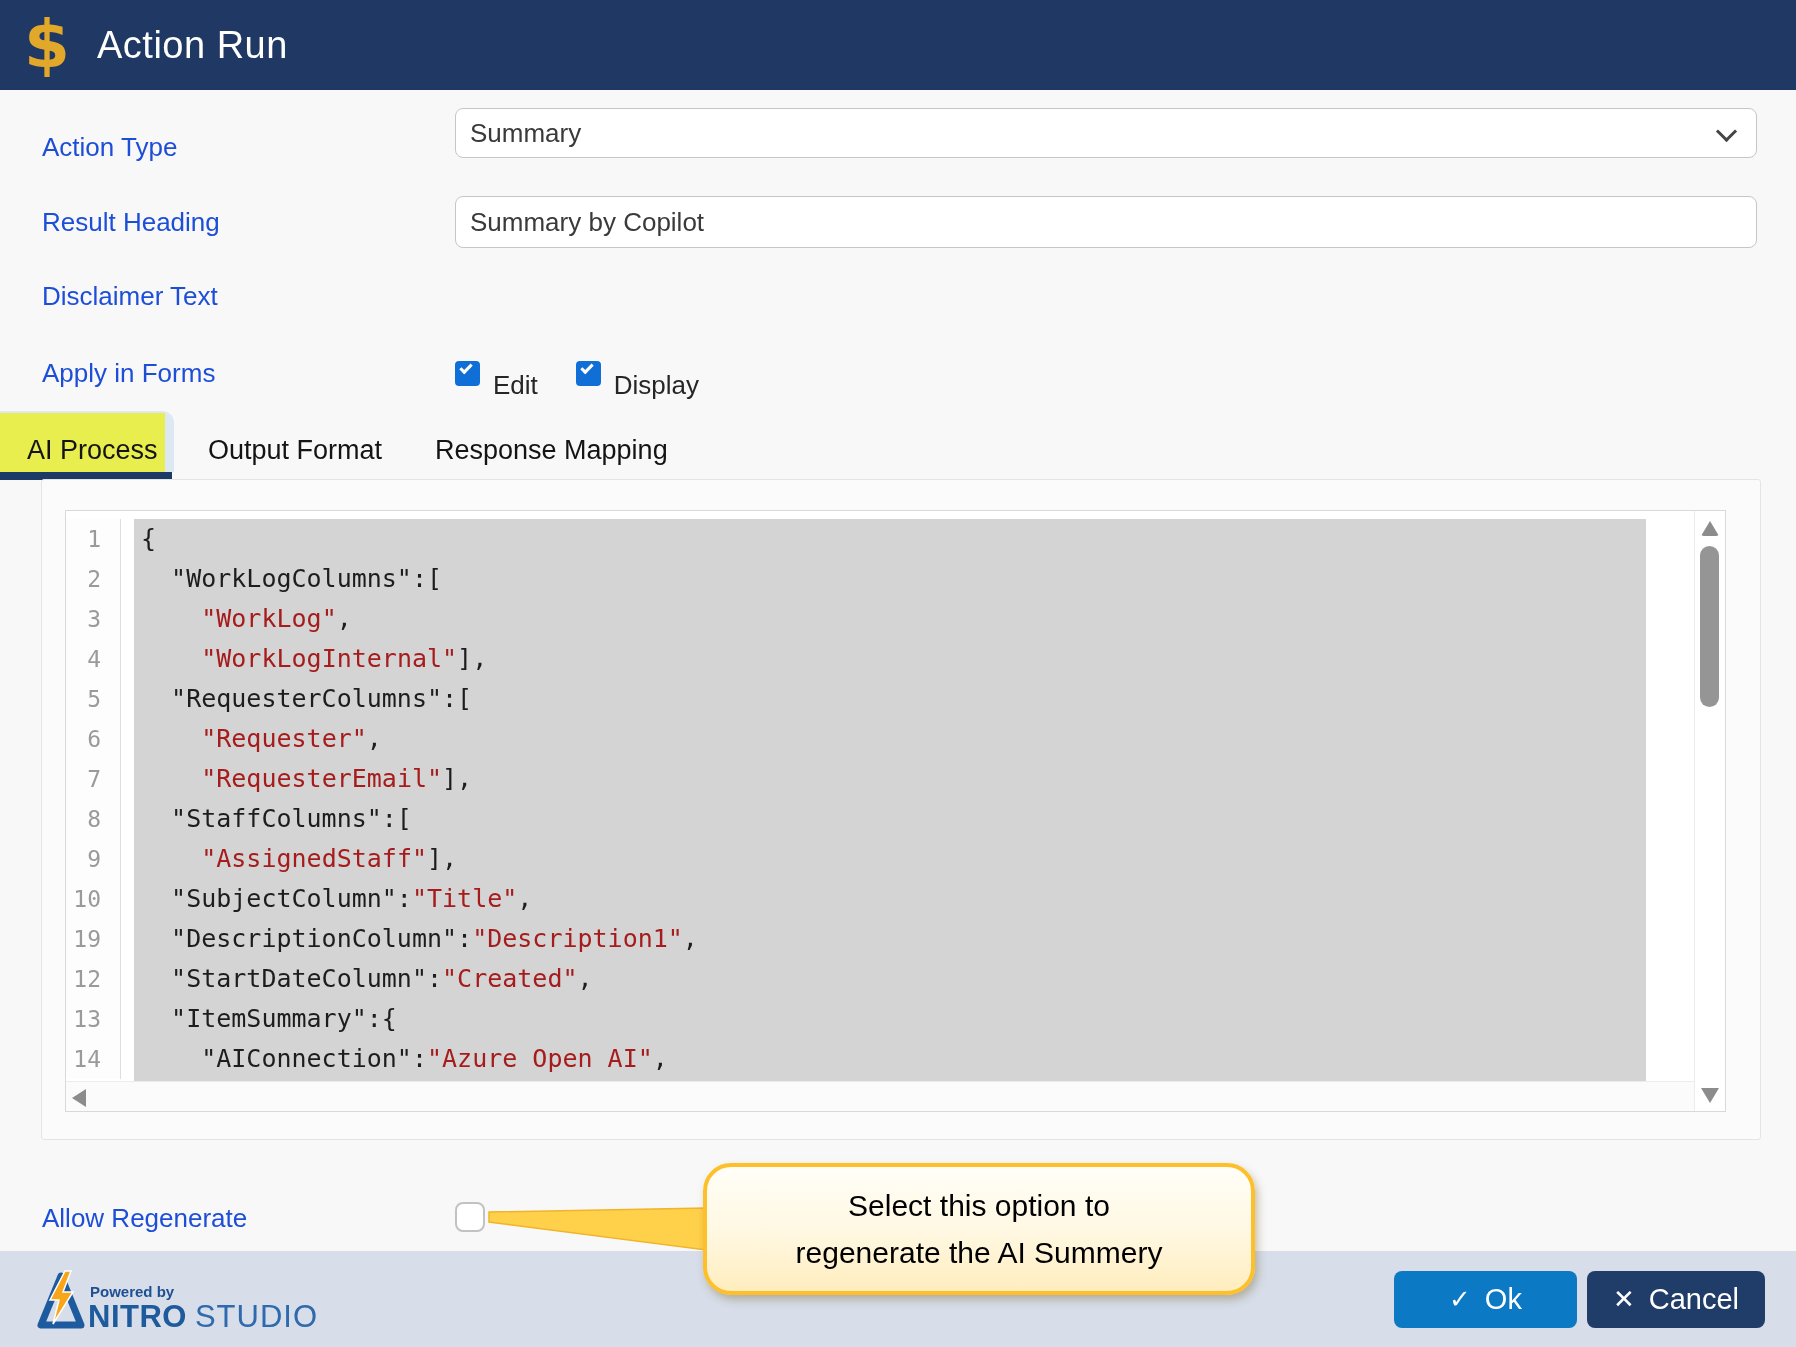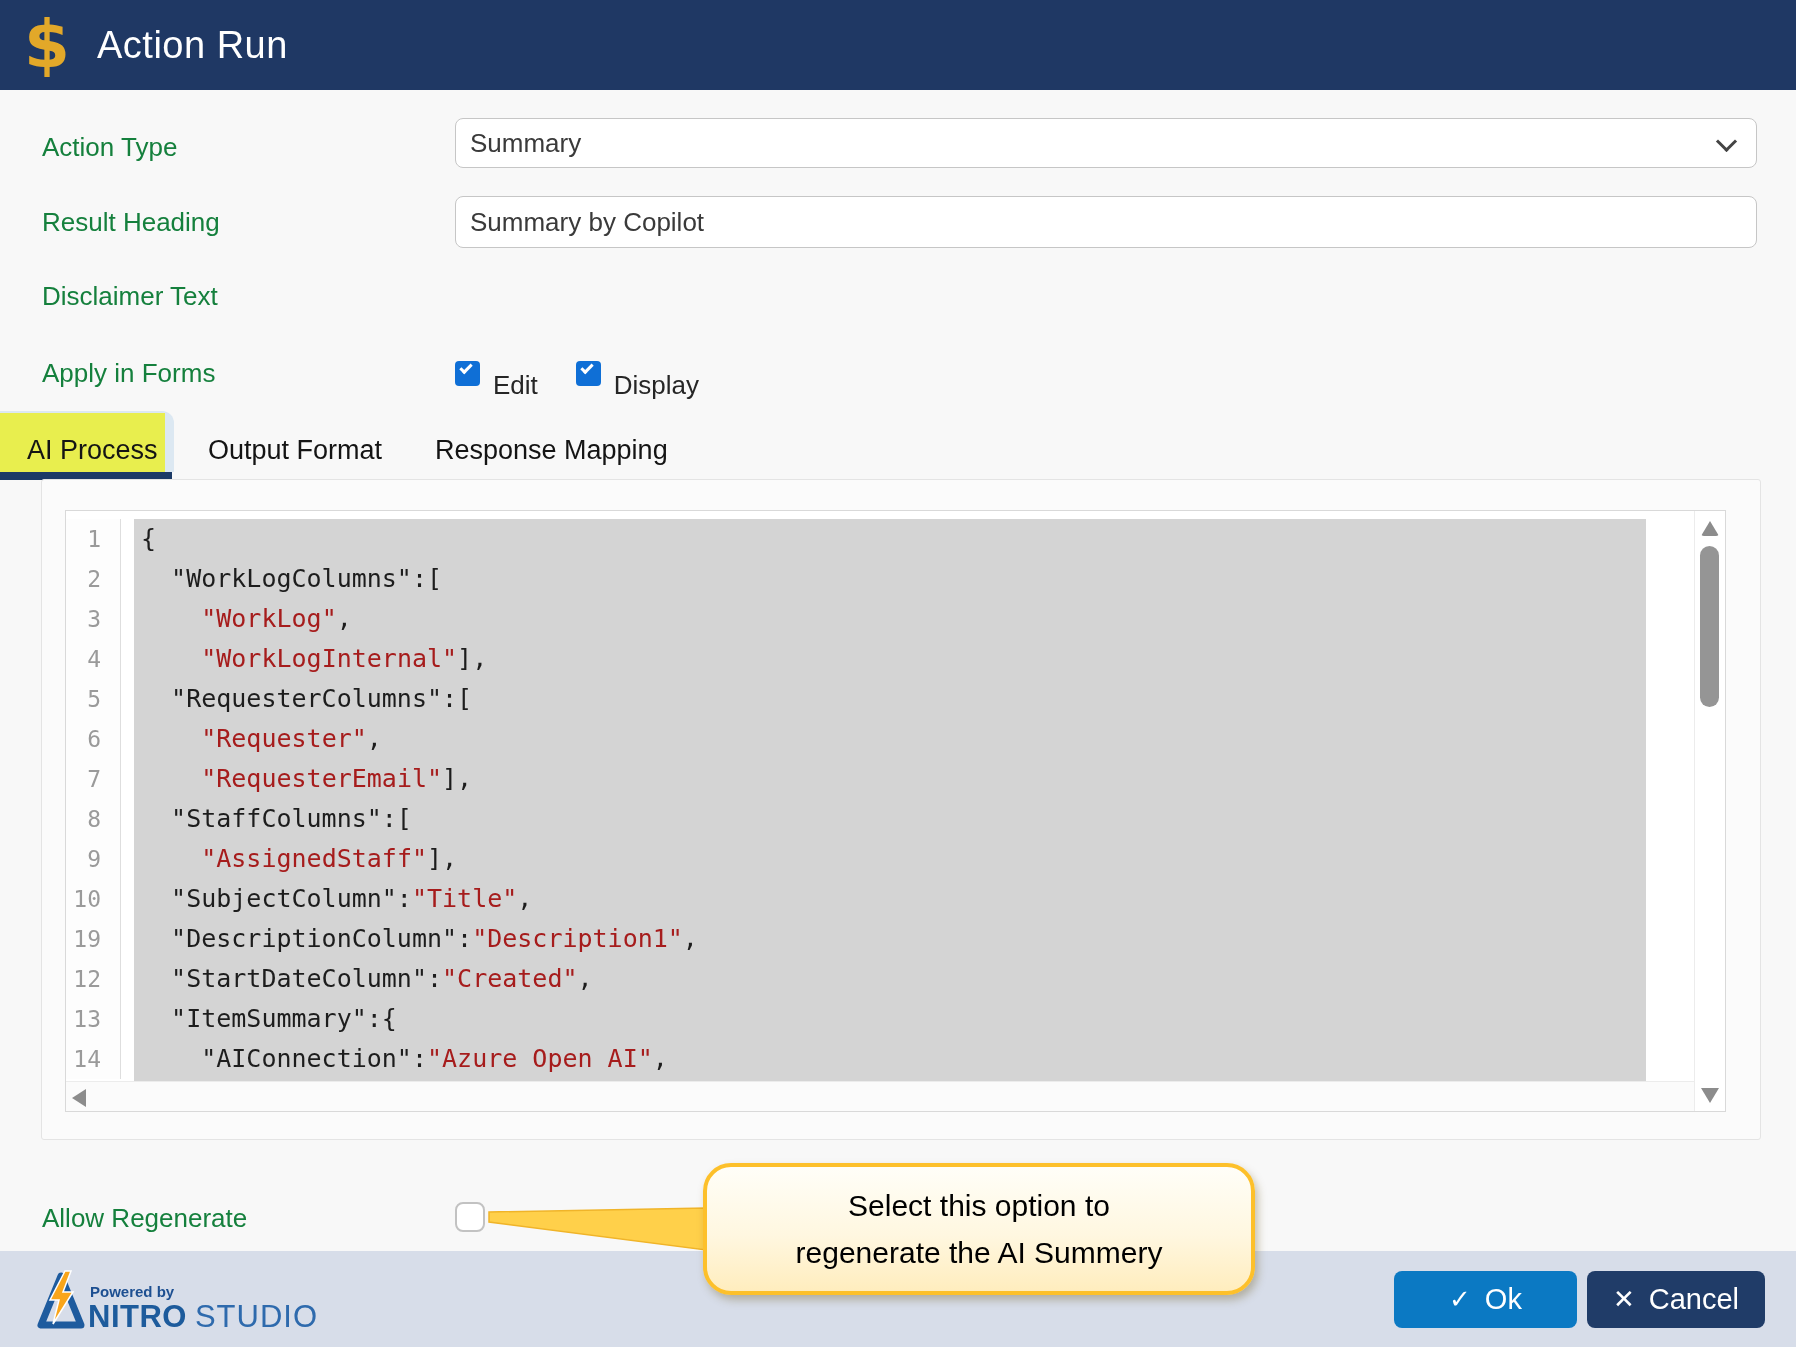--- a/index.html
+++ b/index.html
@@ -6,21 +6,21 @@
   html,body { background:#e9e9e9; }
   body { font-family:"Liberation Sans", sans-serif; }
   .screen{ position:relative; width:1796px; height:1347px; background:#f8f8f8; overflow:hidden; margin:0 auto; }
 
   
   .hdr{ position:absolute; left:0; top:0; width:1796px; height:90px; background:#1f3864; }
   .hdr .dollar{ position:absolute; left:24px; top:6px; font-size:66px; font-weight:bold; color:#e2a829; font-family:"DejaVu Sans", sans-serif; }
   .hdr .title{ position:absolute; left:97px; top:0; height:90px; line-height:90px; font-size:38px; color:#ffffff; letter-spacing:.5px; }
 
   
-  .flabel{ position:absolute; left:42px; font-size:26px; color:#15803d; }
+  .flabel{ position:absolute; left:42px; font-size:26px; color:#1d4ed8; }
   .ctl{ position:absolute; left:455px; width:1302px; background:#ffffff; border:1px solid #c6c6c6; border-radius:8px; font-size:26px; color:#3a3a3a; padding-left:14px; display:flex; align-items:center; }
   .chev{ position:absolute; right:22px; top:15px; width:15px; height:15px; border-right:3px solid #444; border-bottom:3px solid #444; transform:rotate(45deg); }
 
   .cbrow{ position:absolute; display:flex; align-items:center; }
   .cb{ width:25px; height:25px; border-radius:4px; background:#0f6fd6; position:relative; }
   .cb .tick{ position:absolute; left:5px; top:3px; width:12px; height:7px; border-left:3px solid #fff; border-bottom:3px solid #fff; transform:rotate(-45deg); }
   .cblabel{ font-size:26px; color:#262626; margin-left:13px;margin-top:24px; }
 
   
   .tab-sliver{ position:absolute; left:0; top:411px; width:174px; height:61px; background:#dce8f2; border-radius:0 12px 0 0; }
@@ -74,21 +74,21 @@
 <body>
 
 <div class="screen">
 
   <div class="hdr">
     <span class="dollar">$</span>
     <span class="title">Action Run</span>
   </div>
 
   <div class="flabel" style="top:122px;height:50px;line-height:50px;">Action Type</div>
-  <div class="ctl" style="top:118px;height:50px;text-align:center;">
+  <div class="ctl" style="top:108px;height:50px;text-align:center;">
     <span>Summary</span>
     <span class="chev"></span>
   </div>
 
   <div class="flabel" style="top:196px;height:52px;line-height:52px;">Result Heading</div>
   <div class="ctl" style="top:196px;height:52px;">
     <span>Summary by Copilot</span>
   </div>
 
   <div class="flabel" style="top:270px;height:52px;line-height:52px;">Disclaimer Text</div>

